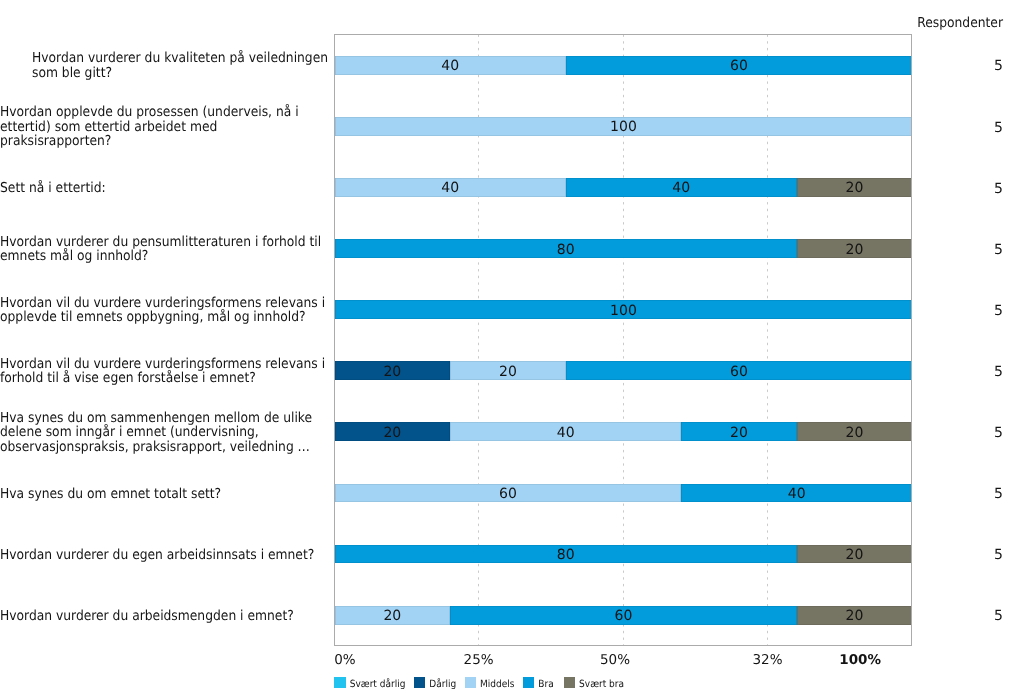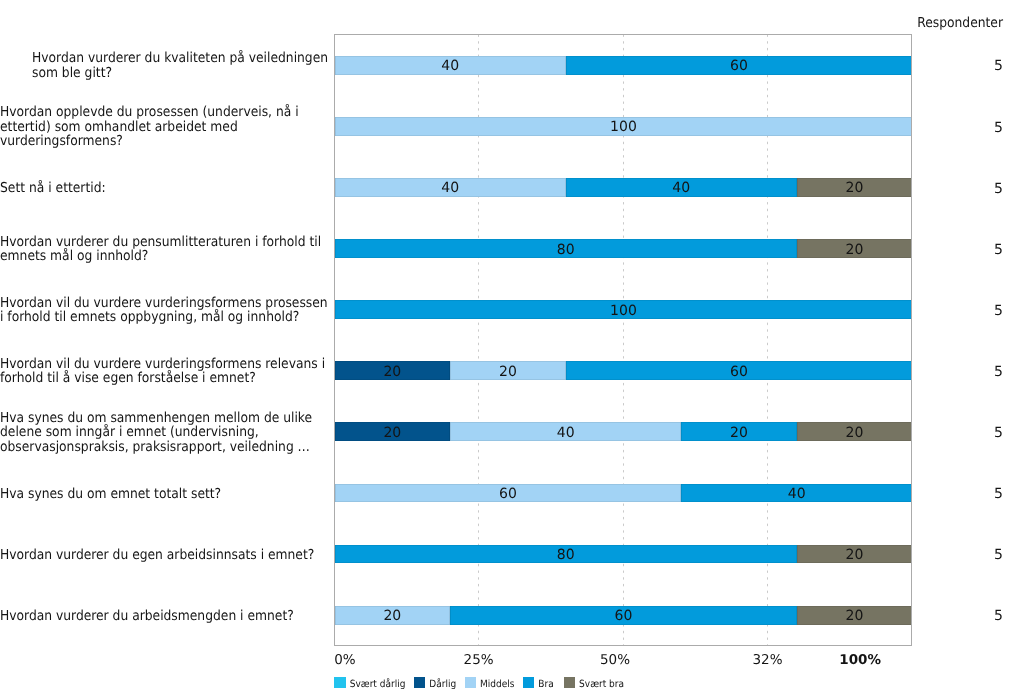--- a/index.html
+++ b/index.html
@@ -87,27 +87,27 @@
           <div class="seg" style="width: 346.62px; background: rgb(2, 155, 220);">60</div>
           <div class="seg" style="width: 115.54px; background: rgb(118, 116, 98);">20</div>
         </div>
       </div>
     <div class="plot-frame"></div>
   </div>
 
   <div id="labels">
       <div class="label" style="top: 51.35px; padding-left: 32px;">Hvordan vurderer du kvaliteten på veiledningen som ble gitt?</div>
       <div class="resp" style="top: 59.45px;">5</div>
-      <div class="label" style="top: 105.45px;">Hvordan opplevde du prosessen (underveis, nå i ettertid) som omhandlet arbeidet med vurderingsformens?</div>
+      <div class="label" style="top: 105.45px;">Hvordan opplevde du prosessen (underveis, nå i ettertid) som ettertid arbeidet med praksisrapporten?</div>
       <div class="resp" style="top: 120.55px;">5</div>
       <div class="label" style="top: 181.05px;">Sett nå i ettertid:</div>
       <div class="resp" style="top: 181.65px;">5</div>
       <div class="label" style="top: 234.65px;">Hvordan vurderer du pensumlitteraturen i forhold til emnets mål og innhold?</div>
       <div class="resp" style="top: 242.75px;">5</div>
-      <div class="label" style="top: 295.75px;">Hvordan vil du vurdere vurderingsformens prosessen i forhold til emnets oppbygning, mål og innhold?</div>
+      <div class="label" style="top: 295.75px;">Hvordan vil du vurdere vurderingsformens relevans i opplevde til emnets oppbygning, mål og innhold?</div>
       <div class="resp" style="top: 303.85px;">5</div>
       <div class="label" style="top: 356.85px;">Hvordan vil du vurdere vurderingsformens relevans i forhold til å vise egen forståelse i emnet?</div>
       <div class="resp" style="top: 364.95px;">5</div>
       <div class="label" style="top: 410.95px;">Hva synes du om sammenhengen mellom de ulike delene som inngår i emnet (undervisning, observasjonspraksis, praksisrapport, veiledning …</div>
       <div class="resp" style="top: 426.05px;">5</div>
       <div class="label" style="top: 486.55px;">Hva synes du om emnet totalt sett?</div>
       <div class="resp" style="top: 487.15px;">5</div>
       <div class="label" style="top: 547.65px;">Hvordan vurderer du egen arbeidsinnsats i emnet?</div>
       <div class="resp" style="top: 548.25px;">5</div>
       <div class="label" style="top: 608.75px;">Hvordan vurderer du arbeidsmengden i emnet?</div>

